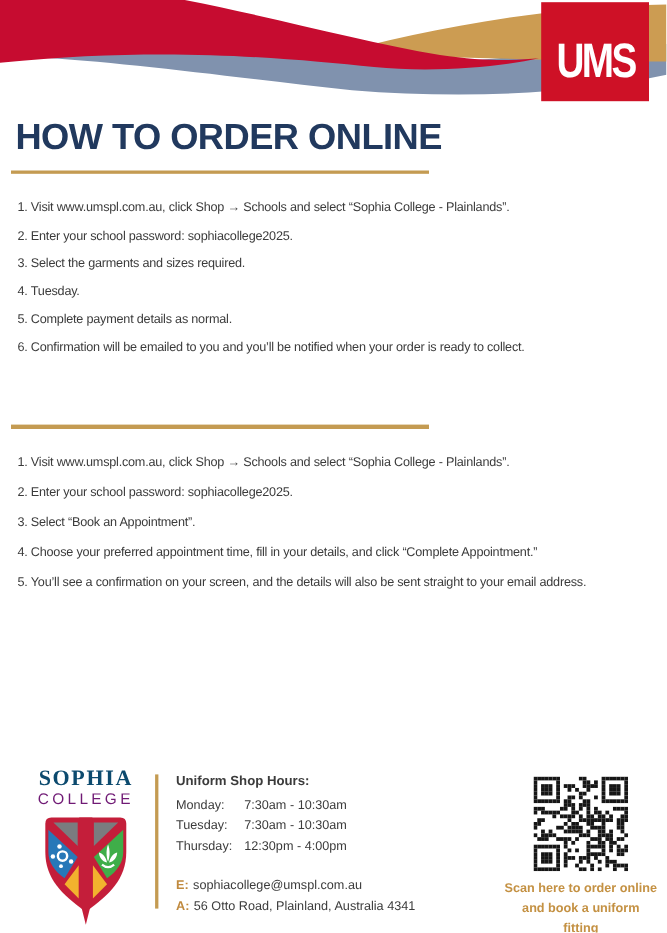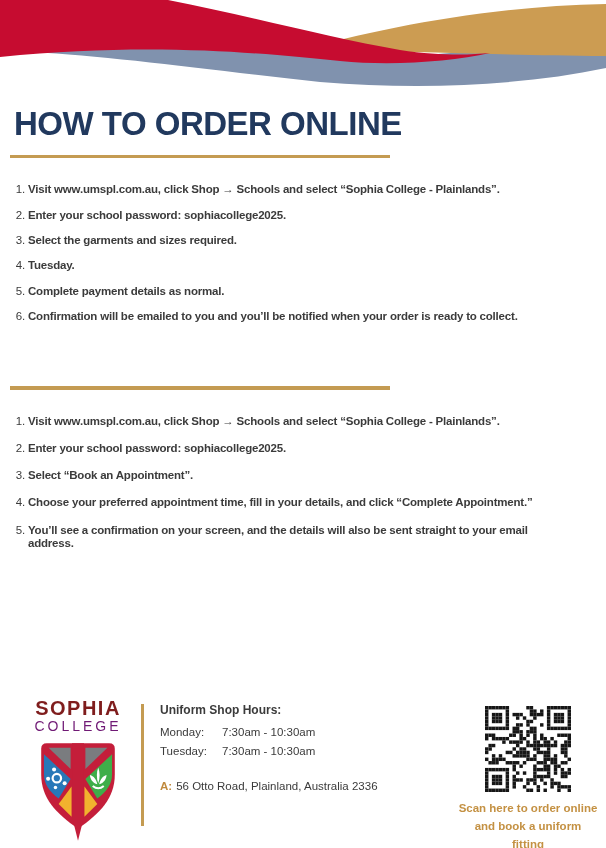--- a/index.html
+++ b/index.html
@@ -21,28 +21,28 @@
   .section{position:absolute;left:0;width:541px;}
   #order-section{top:106px;}
   #appointment-section{top:374px;}
   .section-title{
     margin:0 0 0 14px;font-size:33px;line-height:1.12;font-weight:700;
     color:#21395E;letter-spacing:-.5px;
   }
   .title-rule{margin:12px 0 0 10px;width:380px;height:3.5px;background:#C49B52;}
   ol.steps{margin:25px 0 0 0;padding-left:28px;}
   ol.steps li{
-    font-size:11.5px;font-weight:700;color:#3B3B3B;letter-spacing:-.2px;line-height:1.2;
+    font-size:11.5px;font-weight:400;color:#3B3B3B;letter-spacing:-.2px;line-height:1.2;
   }
   #order-section li{margin-bottom:11.5px;}
   #appointment-section li{margin-bottom:13.5px;}
   ol.steps li::marker{font-weight:400;color:#3B3B3B;}
   
   .college{position:absolute;left:28px;top:698px;width:100px;text-align:center;}
-  .college-name-1{font-size:20px;font-weight:700;letter-spacing:1.5px;color:#7f1d1d;line-height:1;}
+  .college-name-1{font-size:20px;font-weight:700;letter-spacing:1.5px;color:#0c4a6e;line-height:1;font-family:Liberation Serif, serif;}
   .college-name-2{font-size:14px;font-weight:400;letter-spacing:3px;color:#701a75;line-height:1.15;}
   .crest{width:92px;height:110px;display:block;margin:3px auto 0;}
   .footer-divider{position:absolute;left:141px;top:704px;width:3px;height:122px;background:#C49B52;}
   .info{position:absolute;left:160px;top:703px;font-size:11.5px;color:#3B3B3B;}
   .hours-title{font-weight:700;font-size:12px;margin-bottom:9px;}
   .hours-row{display:flex;margin-bottom:5.5px;line-height:1.18;}
   .hours-day{width:62px;}
   .contact{margin-top:21px;}
   .contact-row{margin-bottom:5.5px;line-height:1.18;}
   .contact-label{color:#C08A3E;font-weight:700;margin-right:4px;}
@@ -55,20 +55,23 @@
 
 <div class="page">
 
   <svg class="header-waves" viewBox="0 0 606 105" preserveAspectRatio="none" aria-hidden="true">
     <path fill="#8092AE" d="M32,52 C140,38 230,44 330,58 C400,60 500,48 606,40
                             L606,68 C520,86 420,90 320,82 C210,70 110,56 32,52 Z"></path>
     <path fill="#CC9C52" d="M606,4 C490,6 380,28 298,51 C390,50 480,55 606,56 Z"></path>
     <path fill="#C60C30" d="M0,0 L168,0 C250,16 330,38 400,50 C440,56 470,55 490,53
                             C450,62 390,66 340,61 C260,53 150,42 0,57 Z"></path>
   </svg>
+  <div class="ums-square">
+    <span class="ums-text">UMS</span>
+  </div>
 
   <div class="section" id="order-section">
     <h1 class="section-title">HOW TO ORDER ONLINE</h1>
     <div class="title-rule"></div>
     <ol class="steps">
       <li>Visit www.umspl.com.au, click Shop → Schools and select “Sophia College - Plainlands”.</li>
       <li>Enter your school password: sophiacollege2025.</li>
       <li>Select the garments and sizes required.</li>
       <li>Tuesday.</li>
       <li>Complete payment details as normal.</li>
@@ -118,23 +121,30 @@
   <div class="info">
     <div class="hours-title">Uniform Shop Hours:</div>
     <div class="hours-row">
       <span class="hours-day">Monday:</span>
       <span class="hours-time">7:30am - 10:30am</span>
     </div>
     <div class="hours-row">
       <span class="hours-day">Tuesday:</span>
       <span class="hours-time">7:30am - 10:30am</span>
     </div>
+    <div class="hours-row">
+      <span class="hours-day">Thursday:</span>
+      <span class="hours-time">12:30pm - 4:00pm</span>
+    </div>
     <div class="contact">
       <div class="contact-row">
-        <span class="contact-label">A:</span><span>56 Otto Road, Plainland, Australia 2336</span>
+        <span class="contact-label">E:</span><span>sophiacollege@umspl.com.au</span>
+      </div>
+      <div class="contact-row">
+        <span class="contact-label">A:</span><span>56 Otto Road, Plainland, Australia 4341</span>
       </div>
     </div>
   </div>
 
   <div class="qr-wrap">
     <svg class="qr-svg" id="qr" viewBox="0 0 100 100" aria-hidden="true">
         <g fill="#161616">
           <rect x="0" y="0" width="4" height="4"></rect>
           <rect x="4" y="0" width="4" height="4"></rect>
           <rect x="8" y="0" width="4" height="4"></rect>

